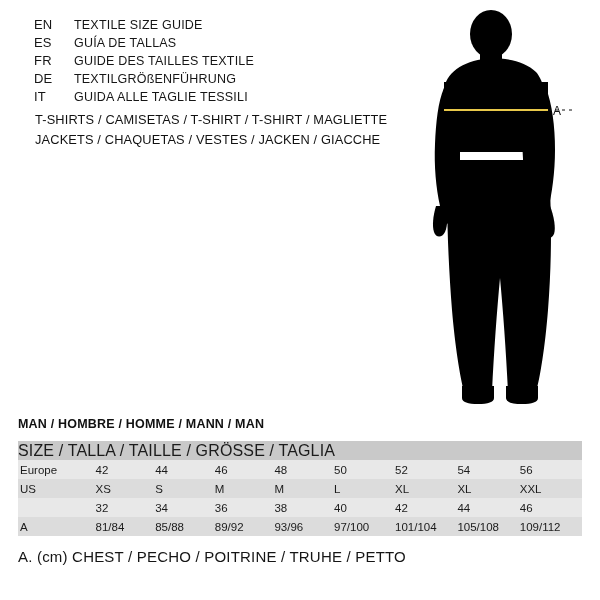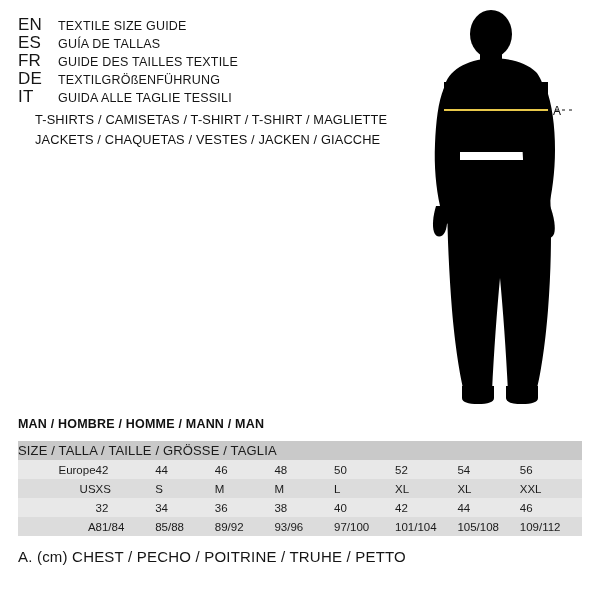--- a/index.html
+++ b/index.html
@@ -28,23 +28,24 @@
     width: 400px;
   }
   .lang-row {
     display: flex;
     align-items: baseline;
     height: 18px;
     line-height: 18px;
   }
   .lang-code {
     width: 40px;
-    font-size: 17px;
+    font-size: 13px;
     letter-spacing: 0.2px;
     color: #161616;
+    margin-left: 16px;
   }
   .lang-text {
     font-size: 12.5px;
     letter-spacing: 0.2px;
     color: #161616;
   }
 
   
   .categories {
     position: absolute;
@@ -97,33 +98,32 @@
     font-size: 11.5px;
     color: #1b1b1b;
   }
   table.size-table td {
     height: 19px;
     padding: 0 0 0 0;
     vertical-align: middle;
   }
   .row-head td {
     background: #c9c9c9;
-    font-size: 13px;
+    font-size: 16px;
     letter-spacing: 0.15px;
   }
   .row-light td {
     background: #e8e8e8;
   }
   .row-dark td {
     background: #dcdcdc;
   }
   .col-label {
     width: 86px;
     padding-left: 2px !important;
-    text-align: right;
   }
   .cell {
     width: 68px;
     text-align: left;
   }
   .foot-note {
     position: absolute;
     left: 18px;
     top: 548px;
     font-size: 15px;

